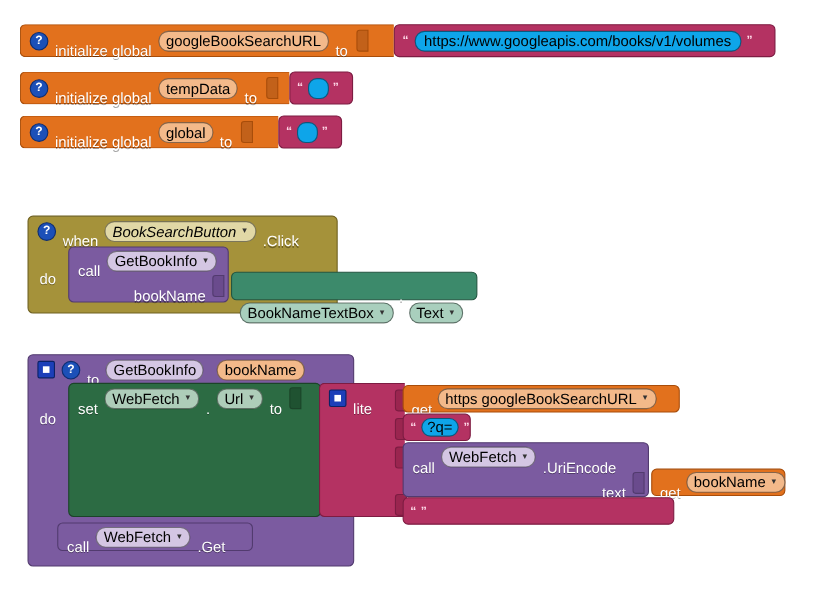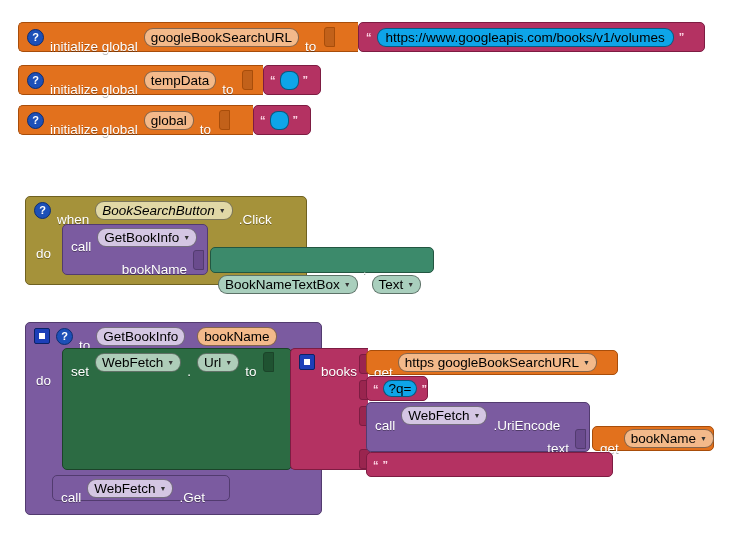--- a/index.html
+++ b/index.html
@@ -221,21 +221,21 @@
       <span class="lbl">to</span>
       <span class="socket" style="background:#1f5231;border:1px solid #1b4429;margin-left:1px;"></span>
     </div>
   </div>
 
   <div class="blk c-text" style="left:290px;top:348px;width:78px;height:122px;border-radius:5px 0 0 5px;border-right:none;">
     <div class="row" style="height:26px;padding:0 8px;gap:6px;">
       <div class="micon">
           <i></i>
         </div>
-      <span class="lbl">books</span>
+      <span class="lbl">lite</span>
     </div>
 
     <span class="socket" style="position:absolute;right:-1px;top:5px;background:#9a254f;border:1px solid #7d1c42;"></span>
     <span class="socket" style="position:absolute;right:-1px;top:31px;background:#9a254f;border:1px solid #7d1c42;"></span>
     <span class="socket" style="position:absolute;right:-1px;top:57px;background:#9a254f;border:1px solid #7d1c42;"></span>
     <span class="socket" style="position:absolute;right:-1px;top:100px;background:#9a254f;border:1px solid #7d1c42;"></span>
   </div>
 
   <div class="blk c-var" style="left:366px;top:350px;width:252px;height:25px;">
     <div class="row" style="height:23px;padding:0 7px;gap:5px;">

